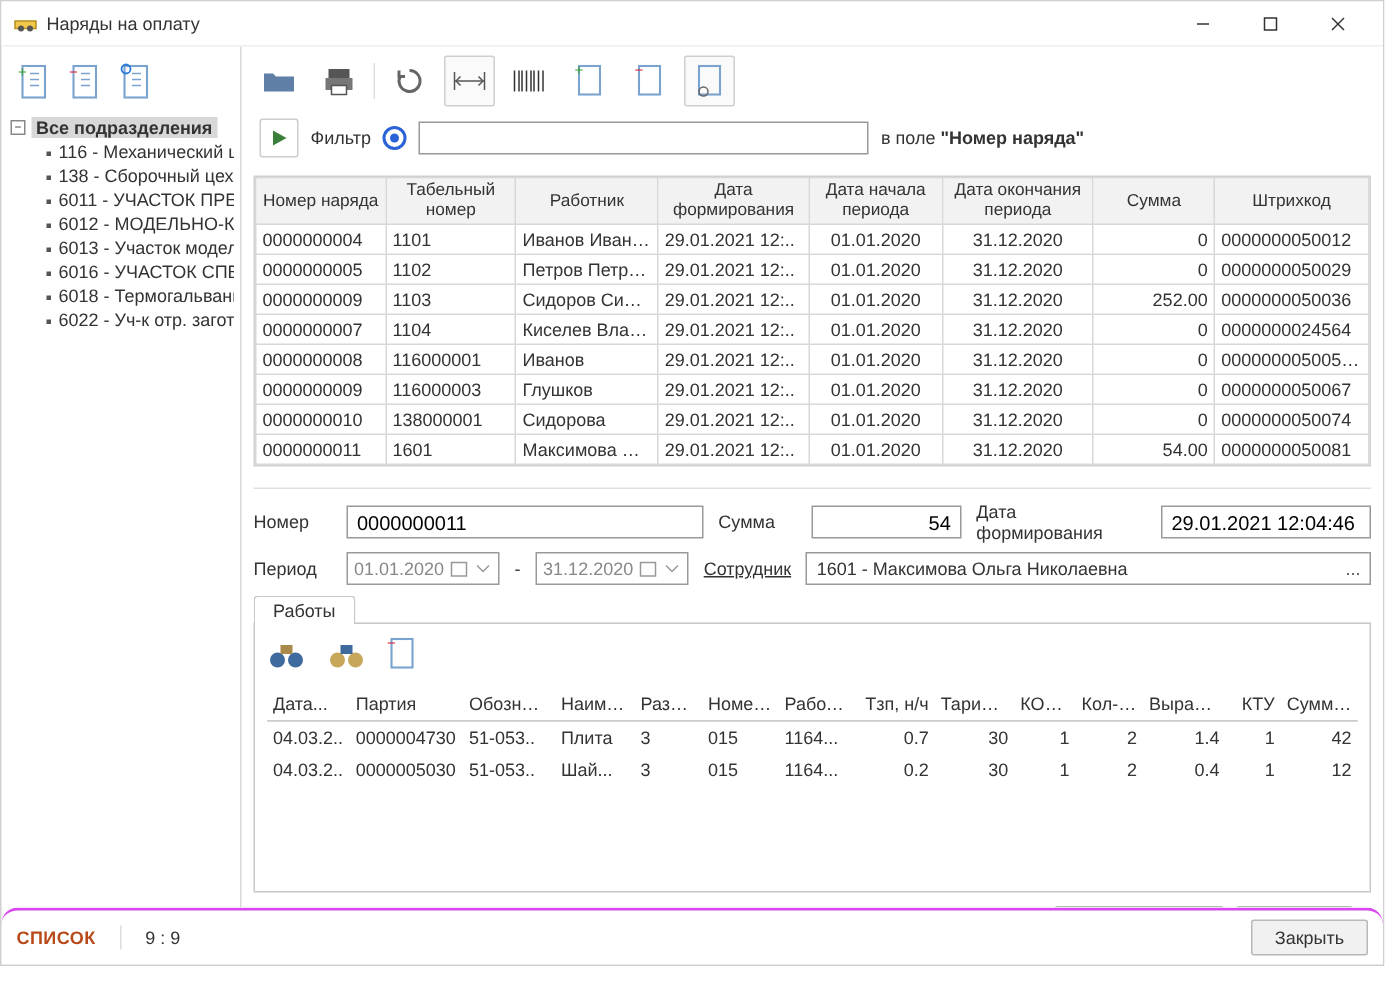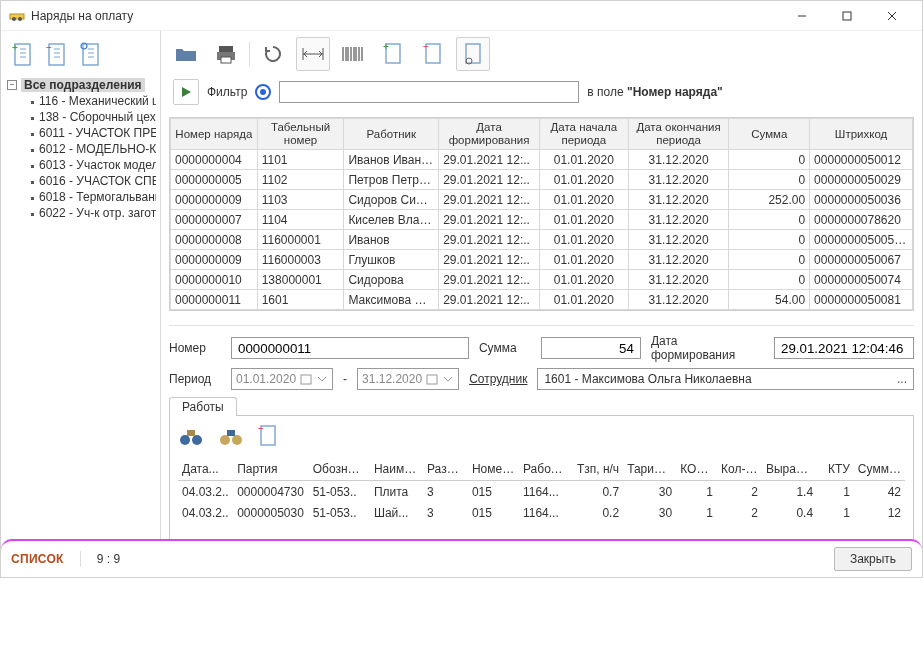--- a/index.html
+++ b/index.html
@@ -5,21 +5,21 @@
   * { box-sizing: border-box; }
   html, body {
     margin: 0; padding: 0;
     font-family: "Segoe UI", Tahoma, sans-serif;
     font-size: 12px;
     color: #333;
     background: #fff;
     width: 923px; height: 665px;
     overflow: hidden;
   }
-  .window { border: 1px solid #d0d0d0; width: 923px; height: 578px; display: flex; flex-direction: column; background:#fff; }
+  .window { border: 1px solid #d0d0d0; width: 923px; height: 644px; display: flex; flex-direction: column; background:#fff; }
   .titlebar { height: 30px; display:flex; align-items:center; padding:0 8px; gap:6px; border-bottom:1px solid #eee; background:#fff; }
   .title-icon { width:16px; height:16px; }
   .title-text { font-size:12px; color:#333; flex:1; }
   .win-controls { display:flex; }
   .win-btn { width:45px; height:28px; display:flex; align-items:center; justify-content:center; }
 
   .body { flex:1; display:flex; overflow:hidden; }
 
   
   .left { width:160px; border-right:1px solid #d9d9d9; display:flex; flex-direction:column; padding:6px 0 6px 0; }
@@ -329,21 +329,21 @@
                 <td class="ta-l">0000000050036</td>
               </tr>
               <tr>
                 <td class="ta-l">0000000007</td>
                 <td class="ta-l">1104</td>
                 <td class="ta-l">Киселев Влади..</td>
                 <td class="ta-l">29.01.2021 12:..</td>
                 <td class="ta-c">01.01.2020</td>
                 <td class="ta-c">31.12.2020</td>
                 <td class="ta-r">0</td>
-                <td class="ta-l">0000000078620</td>
+                <td class="ta-l">0000000024564</td>
               </tr>
               <tr>
                 <td class="ta-l">0000000008</td>
                 <td class="ta-l">116000001</td>
                 <td class="ta-l">Иванов</td>
                 <td class="ta-l">29.01.2021 12:..</td>
                 <td class="ta-c">01.01.2020</td>
                 <td class="ta-c">31.12.2020</td>
                 <td class="ta-r">0</td>
                 <td class="ta-l">0000000050050...</td>

